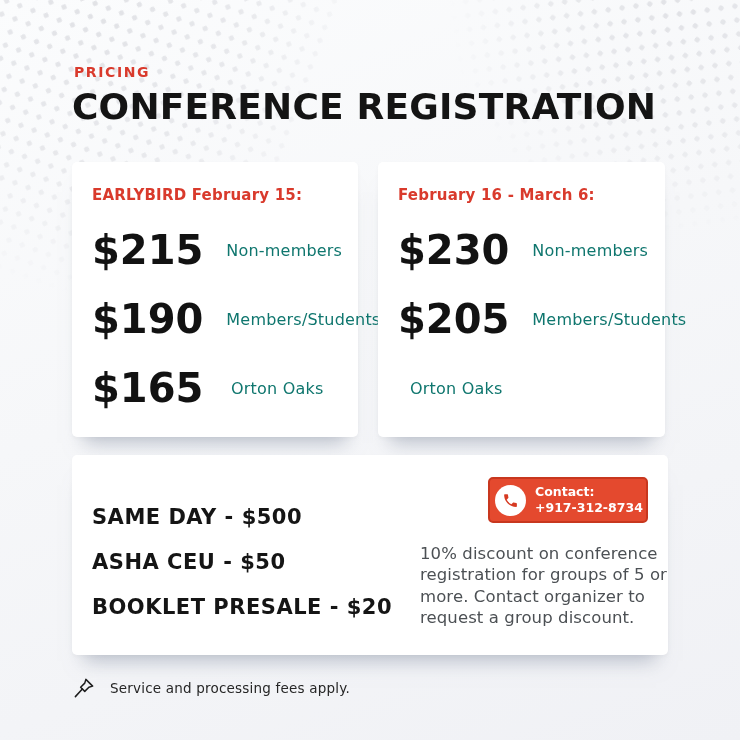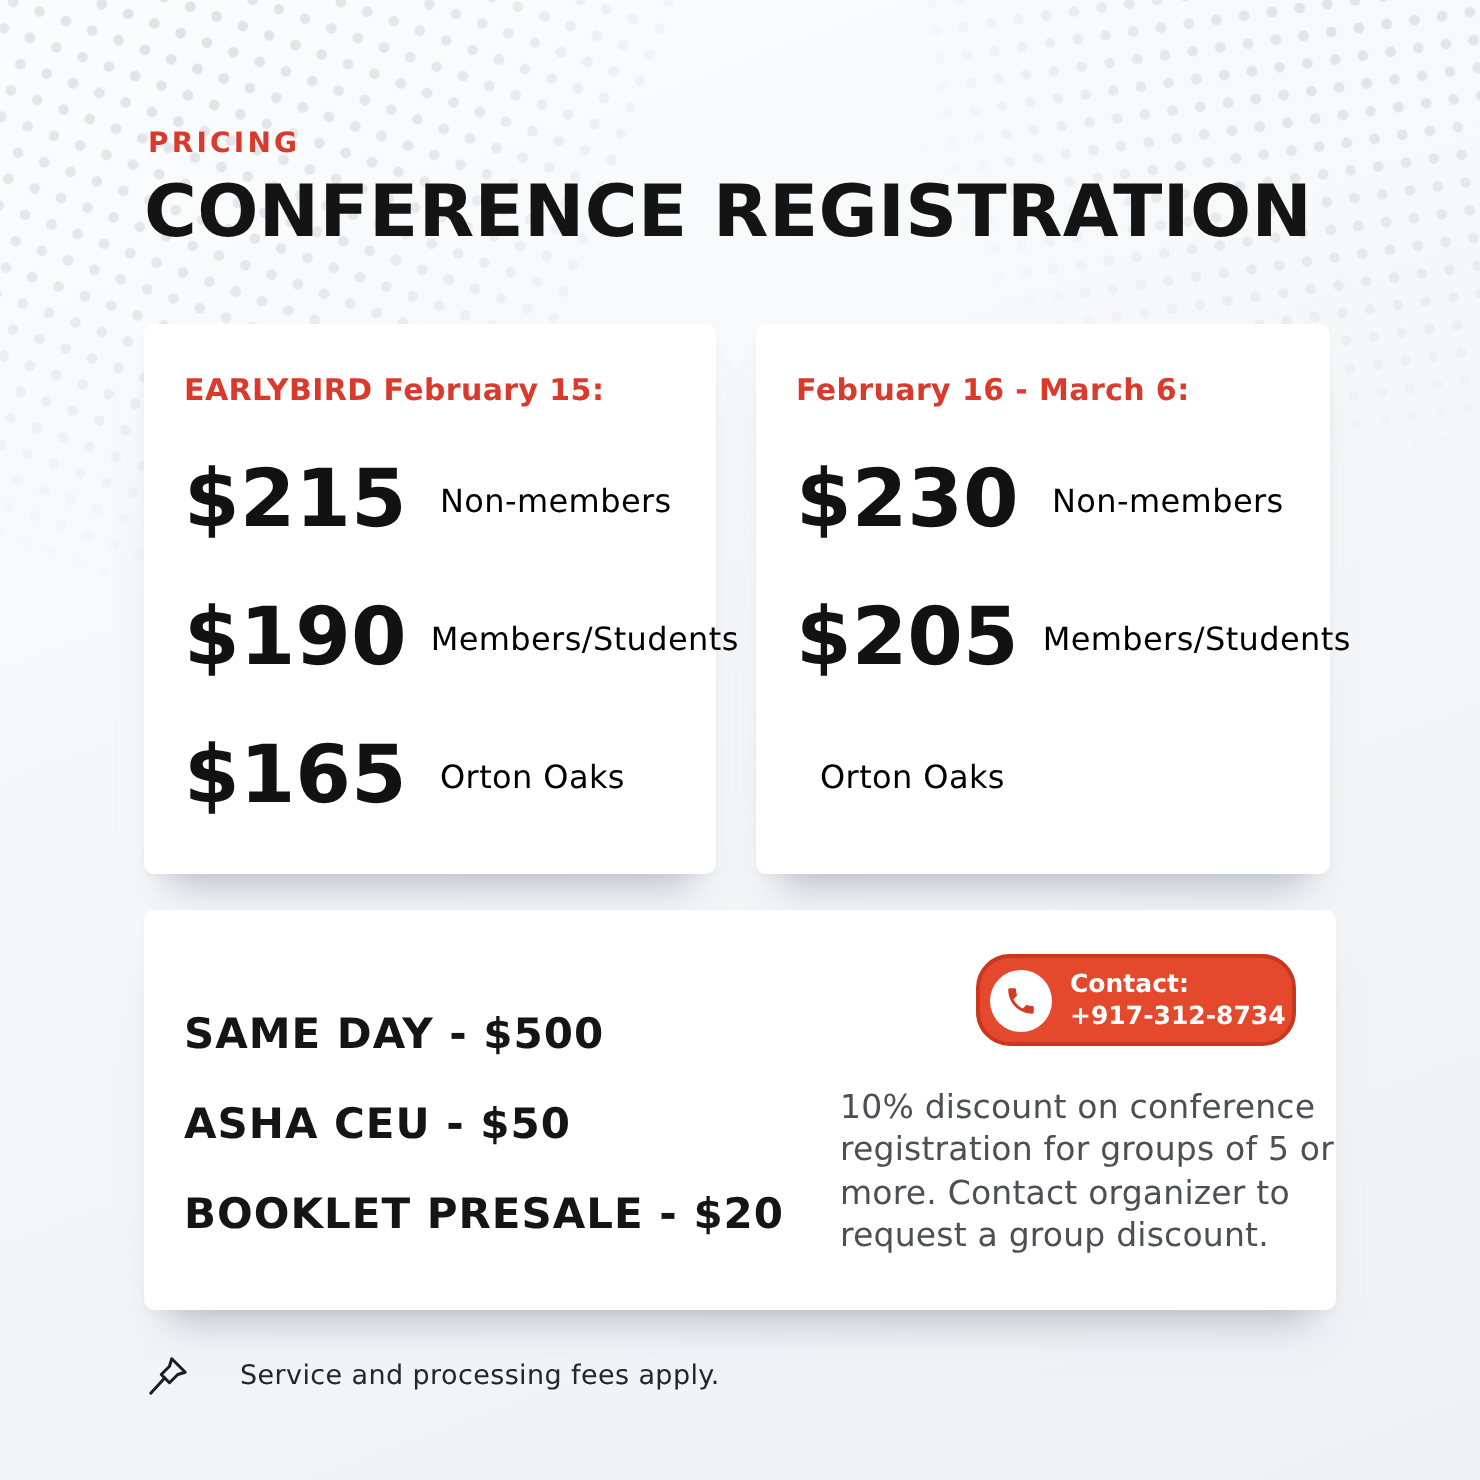--- a/index.html
+++ b/index.html
@@ -42,46 +42,46 @@
   .card {
     position:absolute; background:#fff; border-radius:5px;
     box-shadow:0 18px 18px -12px rgba(140,150,168,.55), 0 2px 4px rgba(0,0,0,.03);
   }
   .card-early { left:72px;  top:162px; width:286px; height:275px; padding:24px 20px 0 20px; }
   .card-reg   { left:378px; top:162px; width:287px; height:275px; padding:24px 20px 0 20px; }
   .card-head {
     font-size:15px; font-weight:bold; color:#d93a2c; letter-spacing:.2px;
     margin-bottom:20px;
   }
-  .price-row { display:flex; align-items:center; height:52px; margin-bottom:17px; }
+  .price-row { display:flex; align-items:center; height:52px; margin-bottom:17px;gap:11px; }
   .price { font-size:40px; font-weight:800; color:#121212; width:116px; white-space:nowrap; }
-  .price-label { font-size:16px; font-weight:500; color:#000000; margin-left:12px; letter-spacing:.2px; white-space:nowrap; }
+  .price-label { font-size:16px; font-weight:500; color:#0f766e; margin-left:12px; letter-spacing:.2px; white-space:nowrap; }
   .card-addons { left:72px; top:455px; width:596px; height:200px; padding:26px 20px; }
   .addons-head { font-size:13.5px; font-weight:bold; color:#d93a2c; letter-spacing:.8px; }
   .addons-list { margin-top:14px; }
   .addon-item {
     font-size:21px; font-weight:800; color:#151515;
     letter-spacing:.5px; line-height:45px; white-space:nowrap;
   }
   .contact-badge {
     position:absolute; right:20px; top:22px;
     width:160px; height:46px;
-    background:#e4492e; border:2px solid #c8371e; border-radius:17px;
+    background:#e4492e; border:2px solid #c8371e; border-radius:5px;
     display:flex; align-items:center; gap:9px; padding-left:5px;
   }
   .phone-circle {
     width:31px; height:31px; border-radius:50%; background:#fff;
     display:flex; align-items:center; justify-content:center; flex:0 0 auto;
   }
   .contact-text { color:#fff; font-size:12.5px; font-weight:bold; line-height:1.3; white-space:nowrap; }
   .group-note {
     position:absolute; left:348px; top:88px; width:252px;
     font-size:16.5px; color:#4c5054; line-height:1.3; letter-spacing:.1px;
   }
-  .footer { position:absolute; left:72px; top:676px; display:flex; align-items:center; gap:24px;text-align:right; }
+  .footer { position:absolute; left:72px; top:676px; display:flex; align-items:center; gap:14px;text-align:right; }
   .footer-text { font-size:13.5px; color:#262626; letter-spacing:.2px; }
   .icon-box { display:flex; align-items:center; justify-content:center; }
 </style>
 </head>
 <body>
 
 <div class="canvas">
 
   <div class="dots dots-tl"></div>
   <div class="dots dots-tr"></div>

